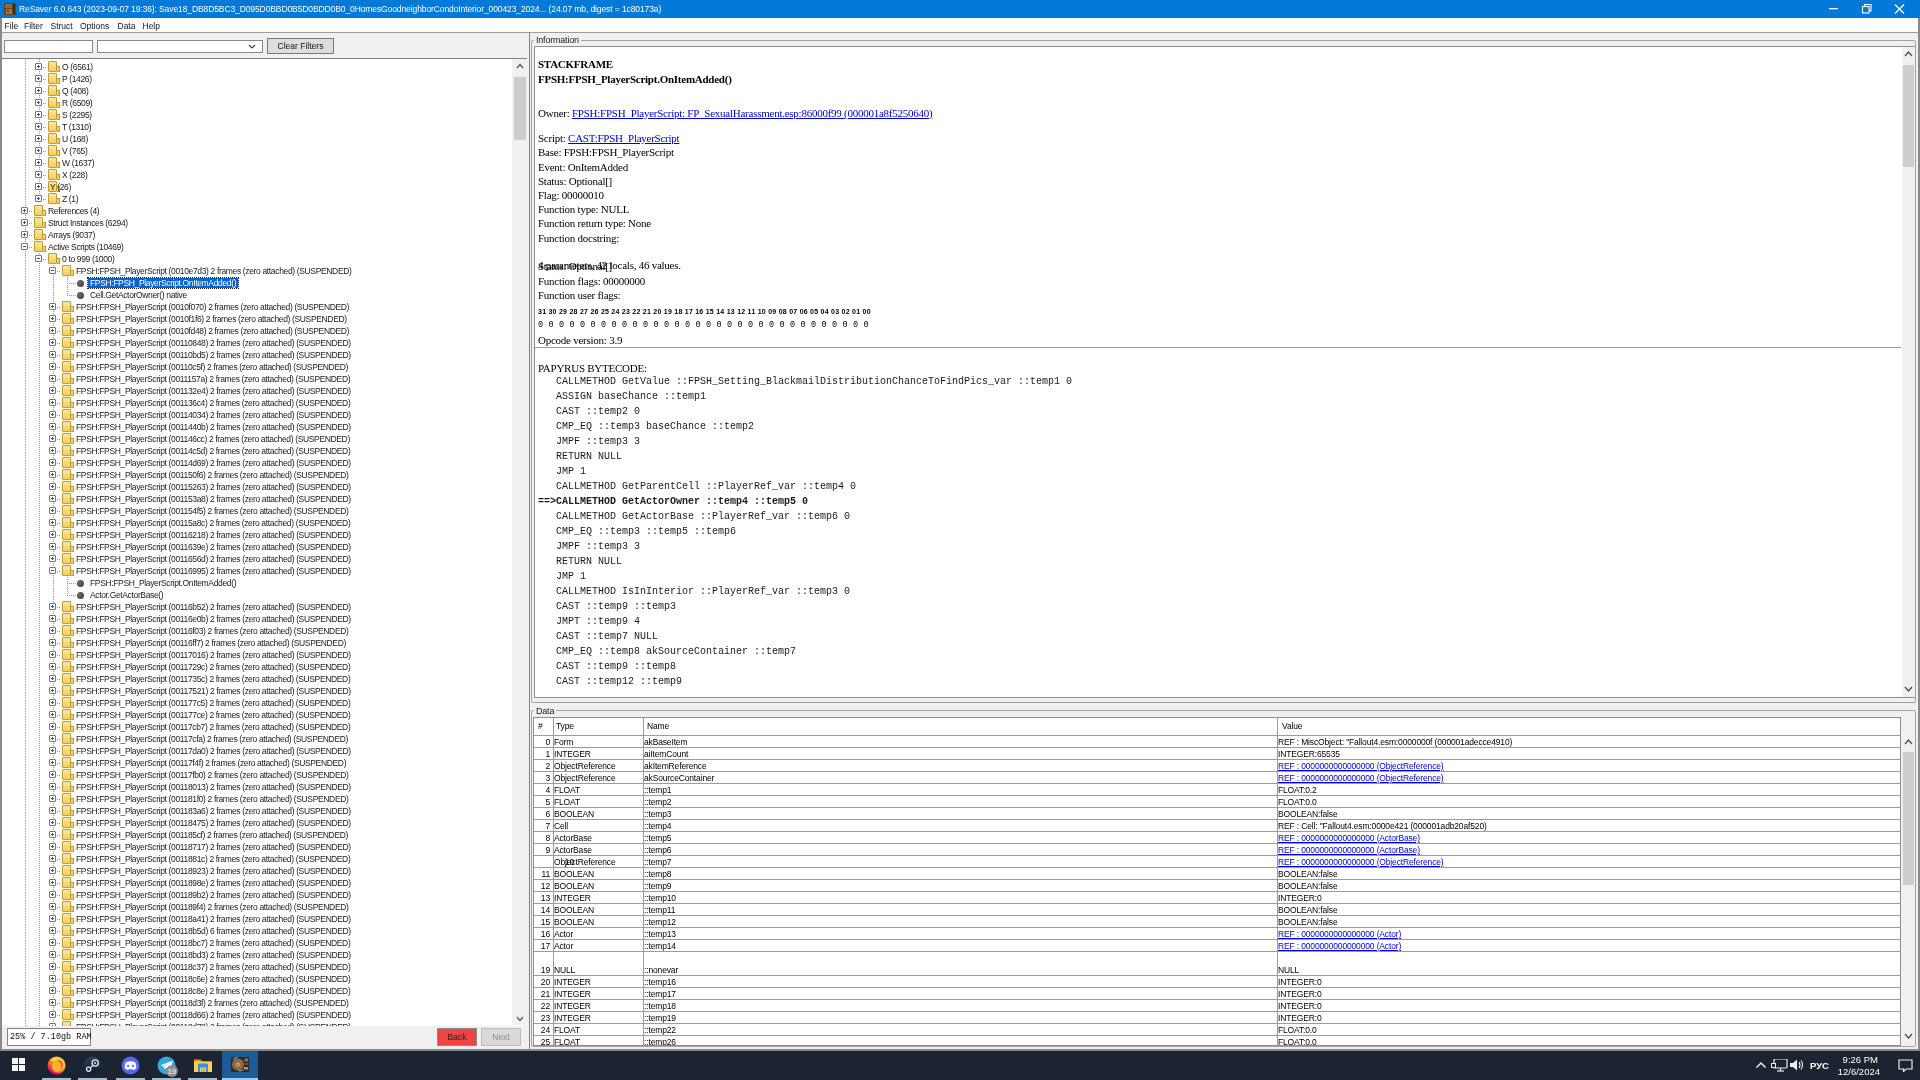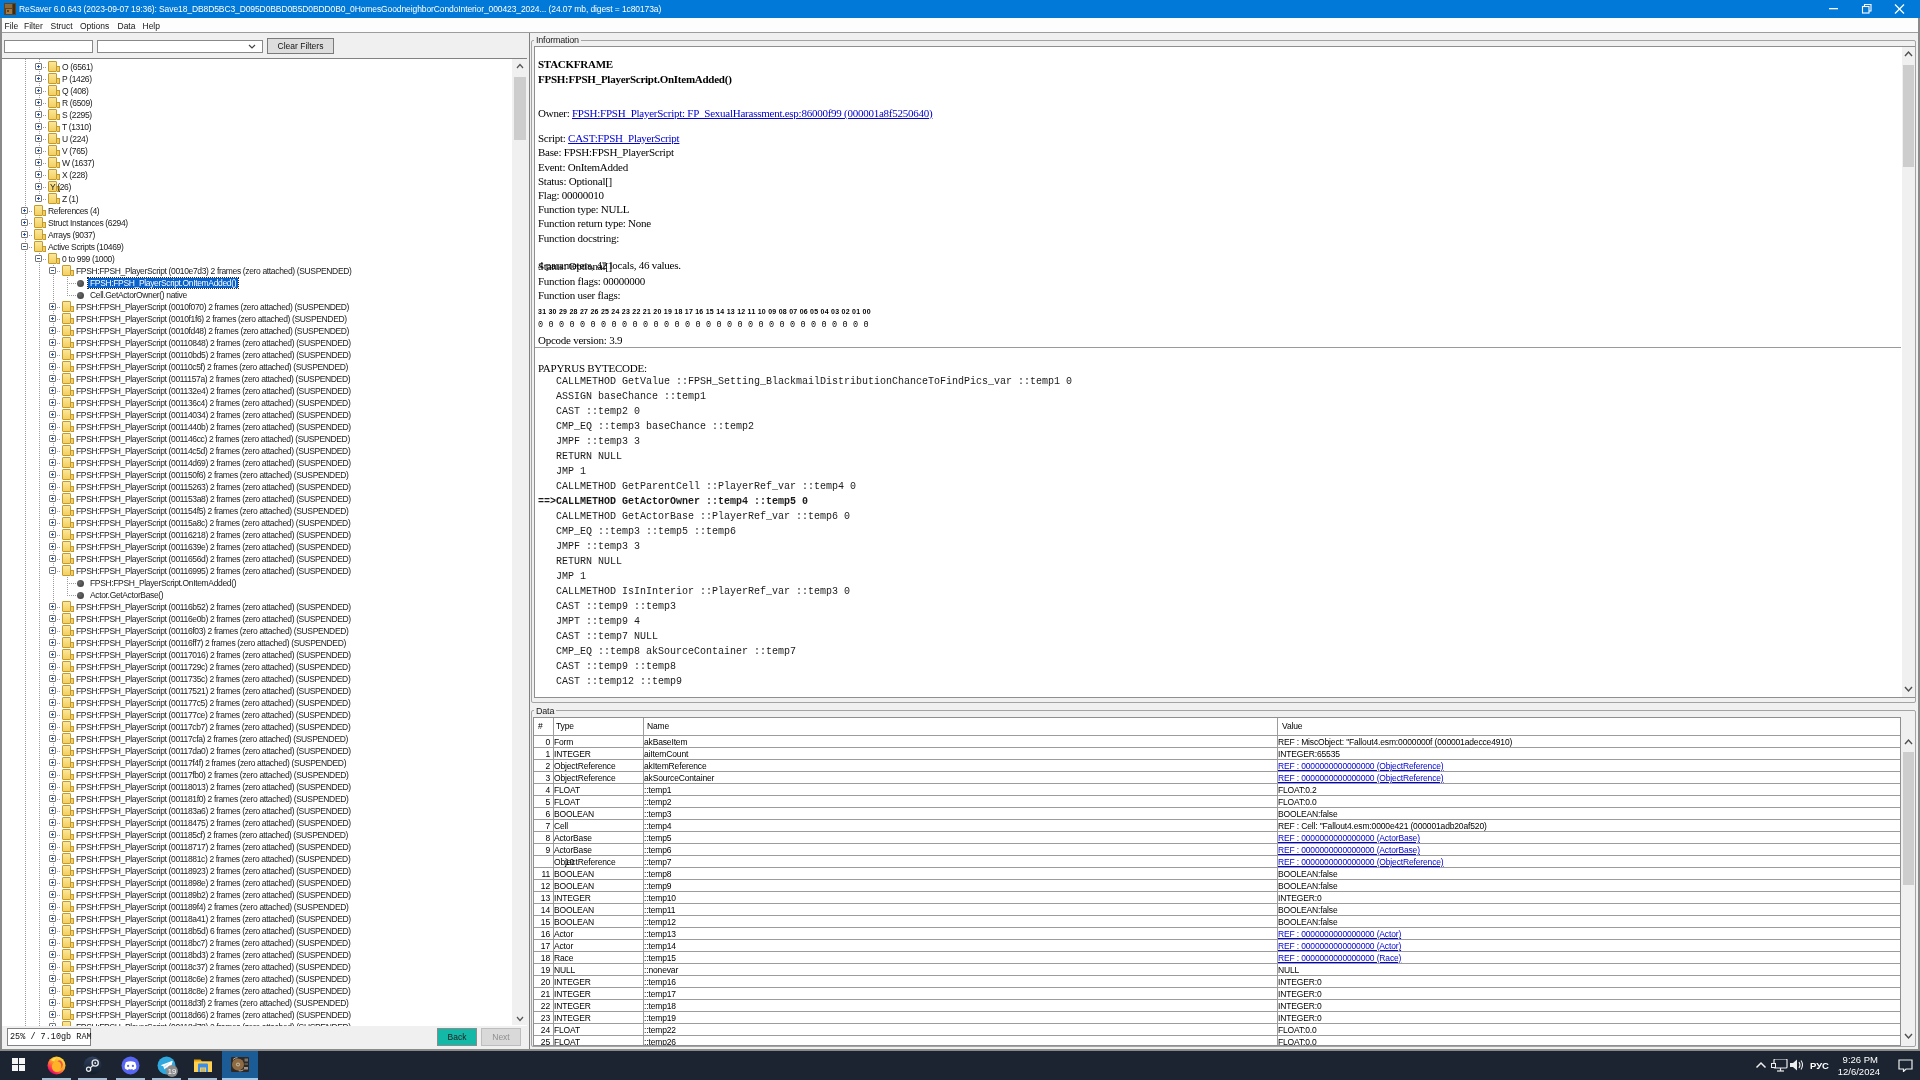--- a/index.html
+++ b/index.html
@@ -26,21 +26,21 @@
 .blt{position:absolute;width:7px;height:7px;border-radius:50%;background:radial-gradient(circle at 35% 35%,#6a6a6a,#3a3a3a)}
 .vdot{position:absolute;width:1px;background-image:repeating-linear-gradient(to bottom,#9b9b9b 0 1px,transparent 1px 2px)}
 .hdot{position:absolute;height:1px;background-image:repeating-linear-gradient(to right,#9b9b9b 0 1px,transparent 1px 2px)}
 .sel{background:#0a63cc;color:#fff;outline:1px dotted #222;padding:0 2px;margin-left:-2px}
 
 .sbtrack{position:absolute;background:#f0f0f0}
 .sbthumb{position:absolute;background:#cdcdcd}
 
 #statfield{position:absolute;left:7px;top:1028px;width:84px;height:18px;background:#fff;border:1px solid #828282;font-family:"Liberation Mono",monospace;font-size:8.5px;line-height:16px;padding-left:2px;color:#111;white-space:pre}
 .btn{position:absolute;width:40px;height:18px;font-size:8.5px;text-align:center;line-height:16px}
-#btn-back{left:437px;top:1028px;background:#14b8a6;border:1px solid #8b8b8b;color:#222}
+#btn-back{left:437px;top:1028px;background:#ef4444;border:1px solid #8b8b8b;color:#222}
 #btn-next{left:481px;top:1028px;background:#d9d9d9;border:1px solid #bdbdbd;color:#8f8f8f}
 
 .gbox{position:absolute;border:1px solid #a3a3a3;border-radius:2px}
 .glabel{position:absolute;font-size:9px;letter-spacing:-0.2px;color:#1c1c1c;background:#f0f0f0;padding:0 2px;line-height:12px}
 
 #infowrap{position:absolute;left:534px;top:46px;width:1381px;height:652px;background:#fff;border:1px solid #8f8f8f;overflow:hidden}
 .iline{position:absolute;left:3px;font-family:"Liberation Serif",serif;font-size:11px;letter-spacing:-0.25px;color:#000;white-space:pre;height:14px;line-height:14px}
 .iline a{color:#0000d0;text-decoration:underline}
 .bits1{font-family:"Liberation Sans",sans-serif;font-size:7px;font-weight:bold;letter-spacing:0.25px}
 .bits0{font-family:"Liberation Mono",monospace;font-size:8.5px;letter-spacing:0.15px}
@@ -144,21 +144,21 @@
       <i style="left:1.85px;top:0.8px;width:1.3px;height:3.4px;position:absolute;background:#2e56a8"></i>
     </div>
 <div class="fld" style="left:46px;top:62px"></div>
 <div class="trow" style="left:60px;top:62px">T (1310)</div>
 <div class="hdot" style="left:41px;top:80px;width:4px"></div>
 <div class="hnd" style="left:33px;top:76px">
       <i style="left:0.8px;top:1.9px;width:3.4px;height:1.3px;position:absolute;background:#2e56a8"></i>
       <i style="left:1.85px;top:0.8px;width:1.3px;height:3.4px;position:absolute;background:#2e56a8"></i>
     </div>
 <div class="fld" style="left:46px;top:74px"></div>
-<div class="trow" style="left:60px;top:74px">U (224)</div>
+<div class="trow" style="left:60px;top:74px">U (168)</div>
 <div class="hdot" style="left:41px;top:92px;width:4px"></div>
 <div class="hnd" style="left:33px;top:88px">
       <i style="left:0.8px;top:1.9px;width:3.4px;height:1.3px;position:absolute;background:#2e56a8"></i>
       <i style="left:1.85px;top:0.8px;width:1.3px;height:3.4px;position:absolute;background:#2e56a8"></i>
     </div>
 <div class="fld" style="left:46px;top:86px"></div>
 <div class="trow" style="left:60px;top:86px">V (765)</div>
 <div class="hdot" style="left:41px;top:104px;width:4px"></div>
 <div class="hnd" style="left:33px;top:100px">
       <i style="left:0.8px;top:1.9px;width:3.4px;height:1.3px;position:absolute;background:#2e56a8"></i>
@@ -828,26 +828,20 @@
       <span class="dc" style="left:20px;width:87px">Actor</span>
       <span class="dc" style="left:110px;width:630px">::temp13</span>
       <span class="dc dref" style="left:744px;width:620px">REF : 0000000000000000 (Actor)</span>
     </div>
 <div class="drow" style="top:222px">
       <span class="dnum" style="left:0;width:16px">17</span>
       <span class="dc" style="left:20px;width:87px">Actor</span>
       <span class="dc" style="left:110px;width:630px">::temp14</span>
       <span class="dc dref" style="left:744px;width:620px">REF : 0000000000000000 (Actor)</span>
     </div>
-<div class="drow" style="top:234px">
-      <span class="dnum" style="left:0;width:16px">18</span>
-      <span class="dc" style="left:20px;width:87px">Race</span>
-      <span class="dc" style="left:110px;width:630px">::temp15</span>
-      <span class="dc dref" style="left:744px;width:620px">REF : 0000000000000000 (Race)</span>
-    </div>
 <div class="drow" style="top:246px">
       <span class="dnum" style="left:0;width:16px">19</span>
       <span class="dc" style="left:20px;width:87px">NULL</span>
       <span class="dc" style="left:110px;width:630px">::nonevar</span>
       <span class="dc" style="left:744px;width:620px">NULL</span>
     </div>
 <div class="drow" style="top:258px">
       <span class="dnum" style="left:0;width:16px">20</span>
       <span class="dc" style="left:20px;width:87px">INTEGER</span>
       <span class="dc" style="left:110px;width:630px">::temp16</span>

